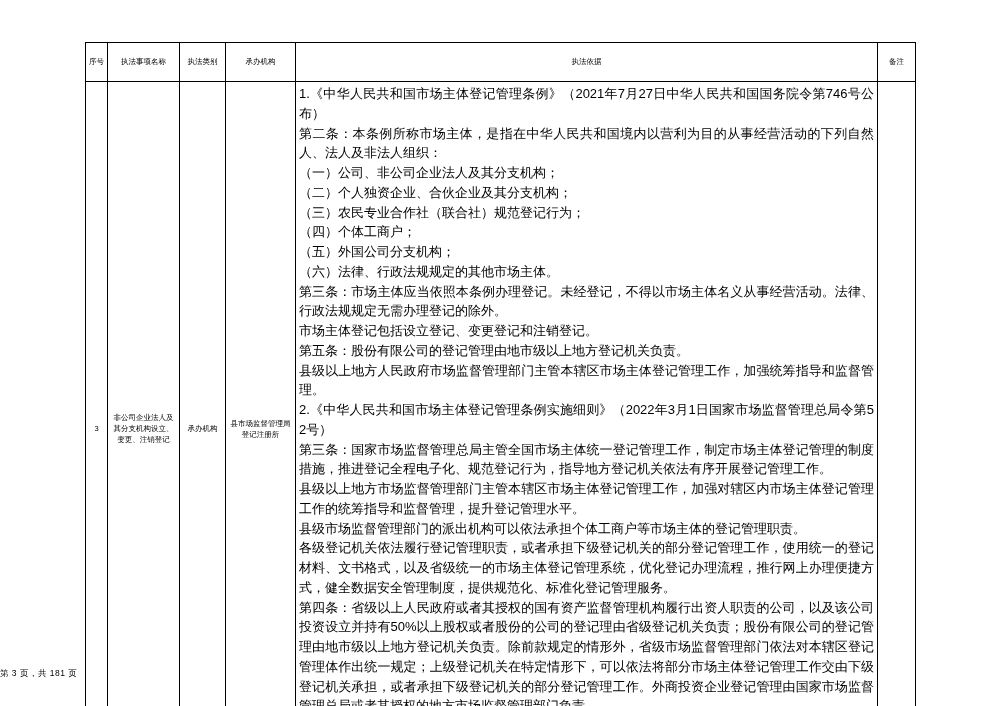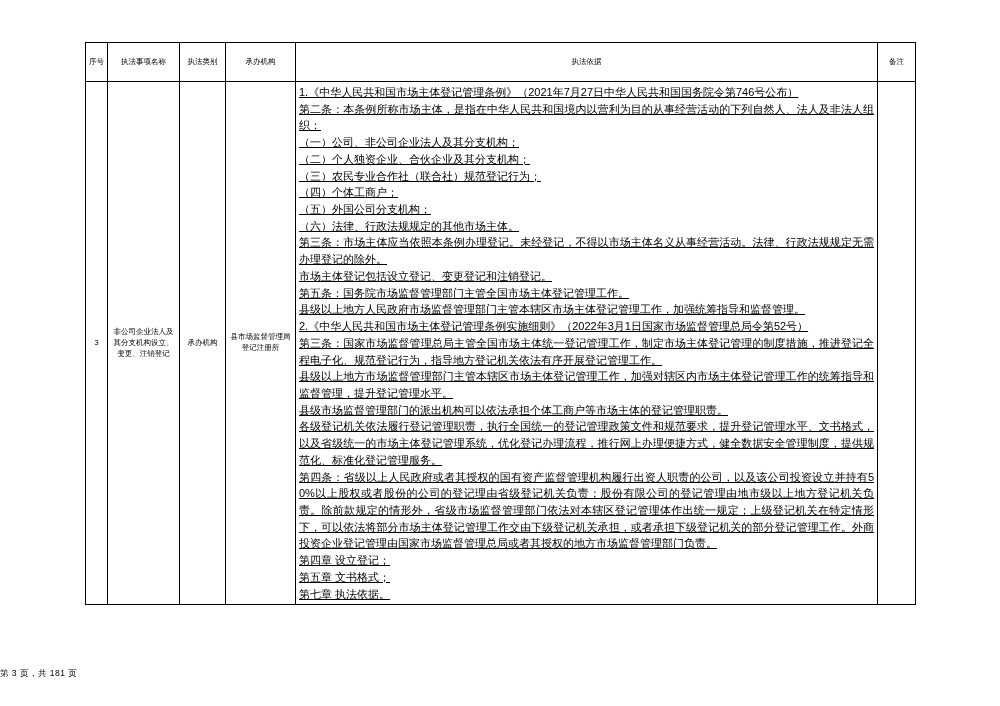--- a/index.html
+++ b/index.html
@@ -66,26 +66,25 @@
   }
   td.basis {
     vertical-align: top;
     text-align: left;
     padding: 5px 5px 6px 5px;
   }
   td.remark {
     vertical-align: middle;
   }
   .basis-line {
-    font-size: 11px;
+    font-size: 13px;
     line-height: 1.52;
     white-space: normal;
     word-break: break-all;
     text-align: justify;
-    text-decoration: underline;
   }
   .footer {
     position: absolute;
     left: 0;
     right: 0;
     top: 668px;
     text-align: left;
     font-size: 8.5px;
     letter-spacing: 0.5px;
   }
@@ -125,27 +124,27 @@
             <div class="basis-line">1.《中华人民共和国市场主体登记管理条例》（2021年7月27日中华人民共和国国务院令第746号公布）</div>
             <div class="basis-line">第二条：本条例所称市场主体，是指在中华人民共和国境内以营利为目的从事经营活动的下列自然人、法人及非法人组织：</div>
             <div class="basis-line">（一）公司、非公司企业法人及其分支机构；</div>
             <div class="basis-line">（二）个人独资企业、合伙企业及其分支机构；</div>
             <div class="basis-line">（三）农民专业合作社（联合社）规范登记行为；</div>
             <div class="basis-line">（四）个体工商户；</div>
             <div class="basis-line">（五）外国公司分支机构；</div>
             <div class="basis-line">（六）法律、行政法规规定的其他市场主体。</div>
             <div class="basis-line">第三条：市场主体应当依照本条例办理登记。未经登记，不得以市场主体名义从事经营活动。法律、行政法规规定无需办理登记的除外。</div>
             <div class="basis-line">市场主体登记包括设立登记、变更登记和注销登记。</div>
-            <div class="basis-line">第五条：国务院市场监督管理部门主管全国市场主体登记管理工作。</div>
+            <div class="basis-line">第五条：股份有限公司的登记管理由地市级以上地方登记机关负责。</div>
             <div class="basis-line">县级以上地方人民政府市场监督管理部门主管本辖区市场主体登记管理工作，加强统筹指导和监督管理。</div>
             <div class="basis-line">2.《中华人民共和国市场主体登记管理条例实施细则》（2022年3月1日国家市场监督管理总局令第52号）</div>
             <div class="basis-line">第三条：国家市场监督管理总局主管全国市场主体统一登记管理工作，制定市场主体登记管理的制度措施，推进登记全程电子化、规范登记行为，指导地方登记机关依法有序开展登记管理工作。</div>
             <div class="basis-line">县级以上地方市场监督管理部门主管本辖区市场主体登记管理工作，加强对辖区内市场主体登记管理工作的统筹指导和监督管理，提升登记管理水平。</div>
             <div class="basis-line">县级市场监督管理部门的派出机构可以依法承担个体工商户等市场主体的登记管理职责。</div>
-            <div class="basis-line">各级登记机关依法履行登记管理职责，执行全国统一的登记管理政策文件和规范要求，提升登记管理水平、文书格式，以及省级统一的市场主体登记管理系统，优化登记办理流程，推行网上办理便捷方式，健全数据安全管理制度，提供规范化、标准化登记管理服务。</div>
+            <div class="basis-line">各级登记机关依法履行登记管理职责，或者承担下级登记机关的部分登记管理工作，使用统一的登记材料、文书格式，以及省级统一的市场主体登记管理系统，优化登记办理流程，推行网上办理便捷方式，健全数据安全管理制度，提供规范化、标准化登记管理服务。</div>
             <div class="basis-line">第四条：省级以上人民政府或者其授权的国有资产监督管理机构履行出资人职责的公司，以及该公司投资设立并持有50%以上股权或者股份的公司的登记理由省级登记机关负责；股份有限公司的登记管理由地市级以上地方登记机关负责。除前款规定的情形外，省级市场监督管理部门依法对本辖区登记管理体作出统一规定；上级登记机关在特定情形下，可以依法将部分市场主体登记管理工作交由下级登记机关承担，或者承担下级登记机关的部分登记管理工作。外商投资企业登记管理由国家市场监督管理总局或者其授权的地方市场监督管理部门负责。</div>
             <div class="basis-line">第四章 设立登记；</div>
             <div class="basis-line">第五章 文书格式；</div>
             <div class="basis-line">第七章 执法依据。</div>
           </td>
           <td class="remark"></td>
         </tr>
       </tbody>
     </table>
   </div>

